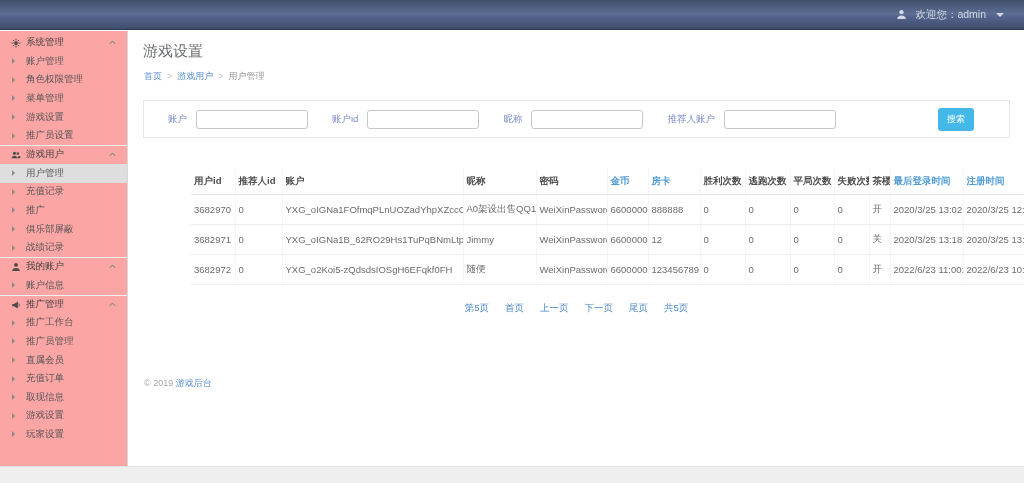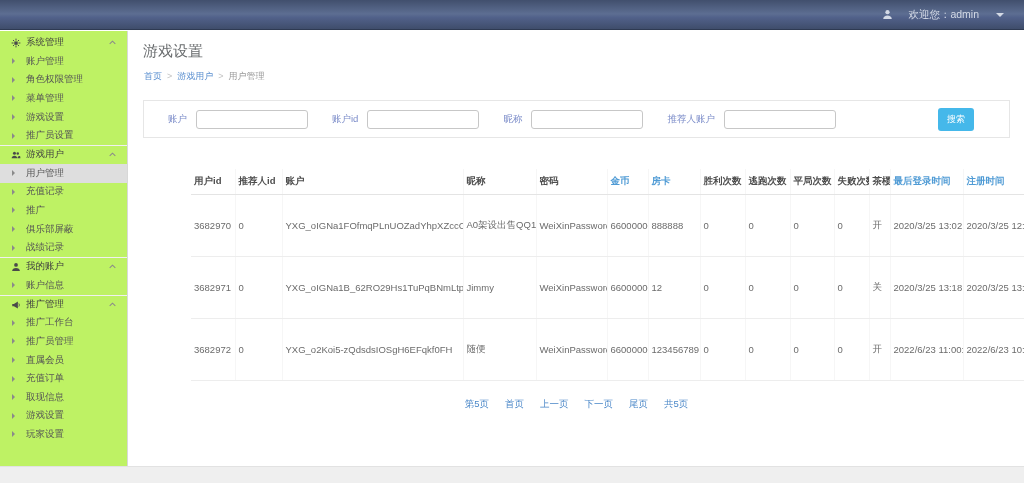--- a/index.html
+++ b/index.html
@@ -10,32 +10,32 @@
     background:#ffffff;
   }
   
   .topbar {
     height:30px;
     background:linear-gradient(180deg,#414f6d 0%,#5d6e92 48%,#51618a 60%,#3f4d6b 100%);
     border-bottom:1px solid #2e3a52;
     display:flex; align-items:center; justify-content:flex-end;
   }
   .welcome {
-    display:flex; align-items:center; gap:15px;
+    display:flex; align-items:center; gap:8px;
     color:#d4dae6; font-size:10.5px; margin-right:20px; cursor:pointer;
   }
   .welcome svg { display:block; }
   .dropdown-caret {
     width:0;height:0;border-left:4px solid transparent;border-right:4px solid transparent;
     border-top:4px solid #d4dae6; margin-left:2px;
   }
   
   .sidebar {
     position:absolute; top:31px; left:0; width:128px; bottom:17px;
-    background:#bef264; border-right:1px solid #d8d8d8; overflow:hidden;
+    background:#fca5a5; border-right:1px solid #d8d8d8; overflow:hidden;
     padding-top:2px;
   }
   .side-section {
     height:19px; display:flex; align-items:center;
     padding:0 10px 0 11px; font-size:9.5px; color:#404040;
     cursor:pointer; border-top:1px solid #f0f0f0;
   }
   .side-section:first-child { border-top:none; }
   .side-section .s-icon { display:flex; margin-right:5px; }
   .side-section .chev { margin-left:auto; display:flex; }
@@ -71,21 +71,21 @@
   }
   
   .table-wrap { margin:31px 14px 0 14px; }
   table { width:100%; border-collapse:collapse; table-layout:fixed; font-size:9.5px; color:#666;margin-left:48px; }
   th {
     font-weight:bold; color:#4d4d4d; text-align:left; padding:6px 3px;
     border-bottom:1px solid #e4e4e4; white-space:nowrap; overflow:hidden; cursor:default;
   }
   th.blue { color:#4f9bd5; cursor:pointer; }
   td {
-    padding:24px 3px; border-bottom:1px solid #ededed;
+    padding:8px 3px; border-bottom:1px solid #ededed;
     white-space:nowrap; overflow:hidden; color:#6b6b6b;
   }
   td + td, th + th { border-left:1px solid #f6f6f6; }
   .edit-btn { cursor:pointer; display:inline-flex; }
   
   .pagination { margin-top:17px; text-align:center; font-size:9.5px; }
   .pagination span { color:#4a87c8; margin:0 8px; cursor:pointer;text-align:center; }
   
   .footer { margin:62px 0 0 15px; font-size:9px; color:#a8a8a8; }
   .footer .brand { color:#5a8fd0; cursor:pointer; }

